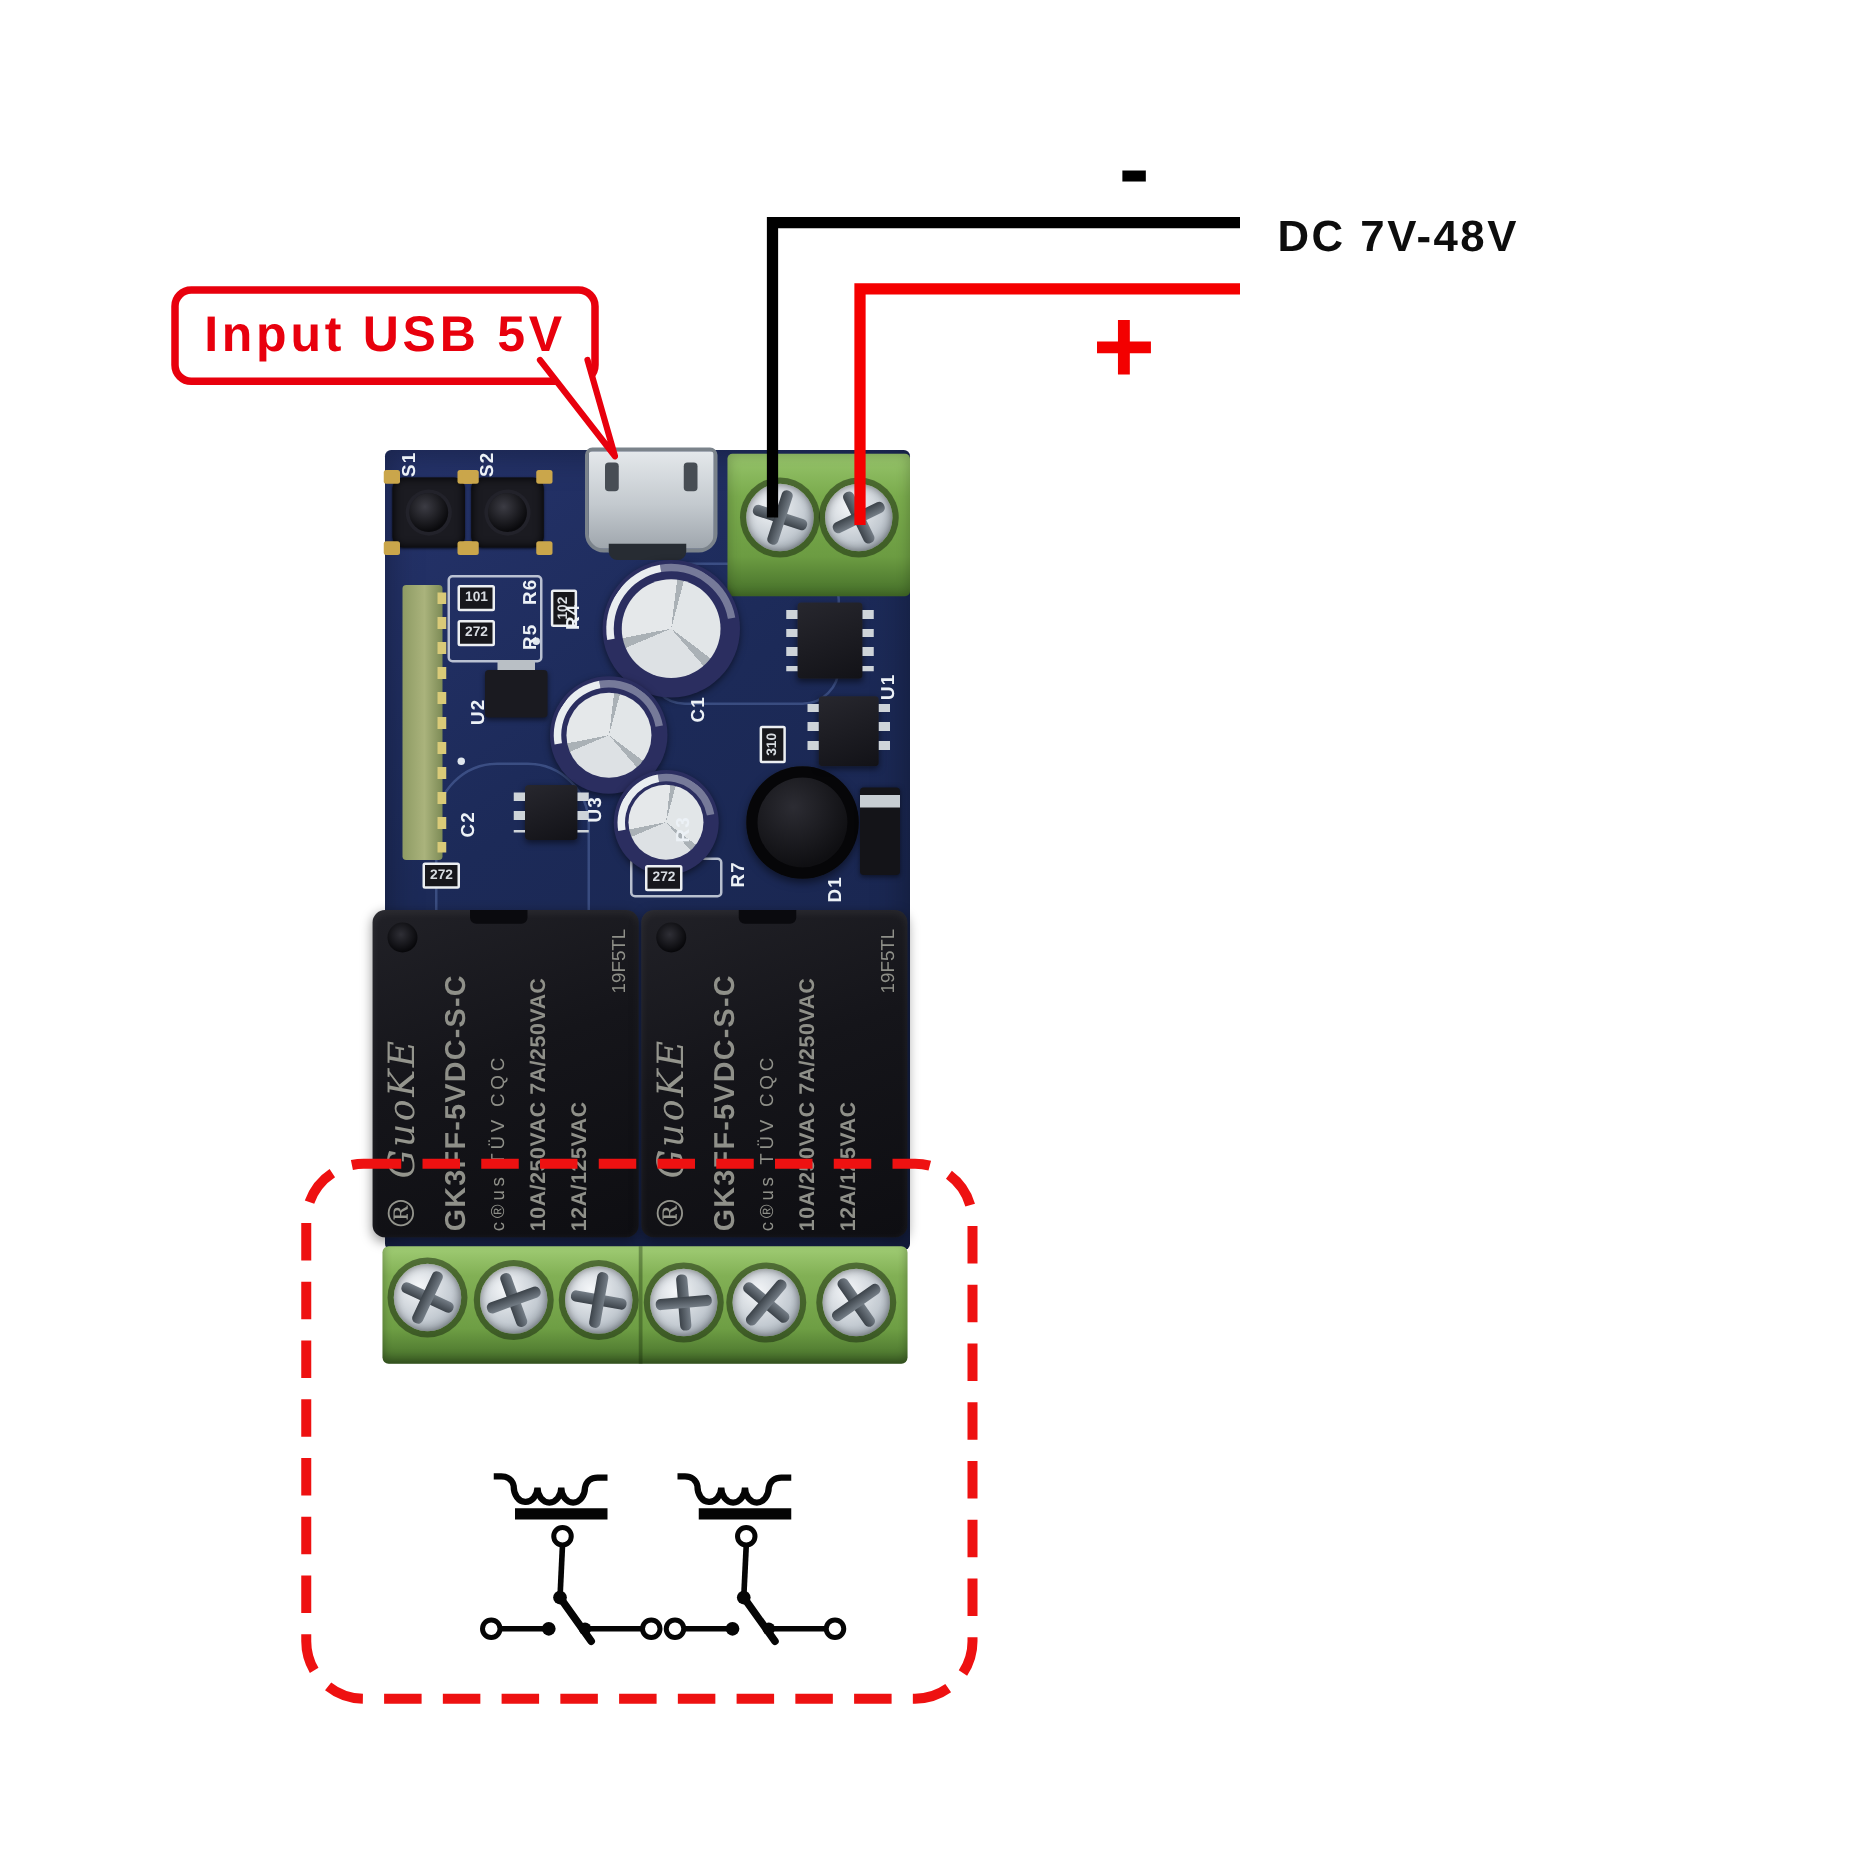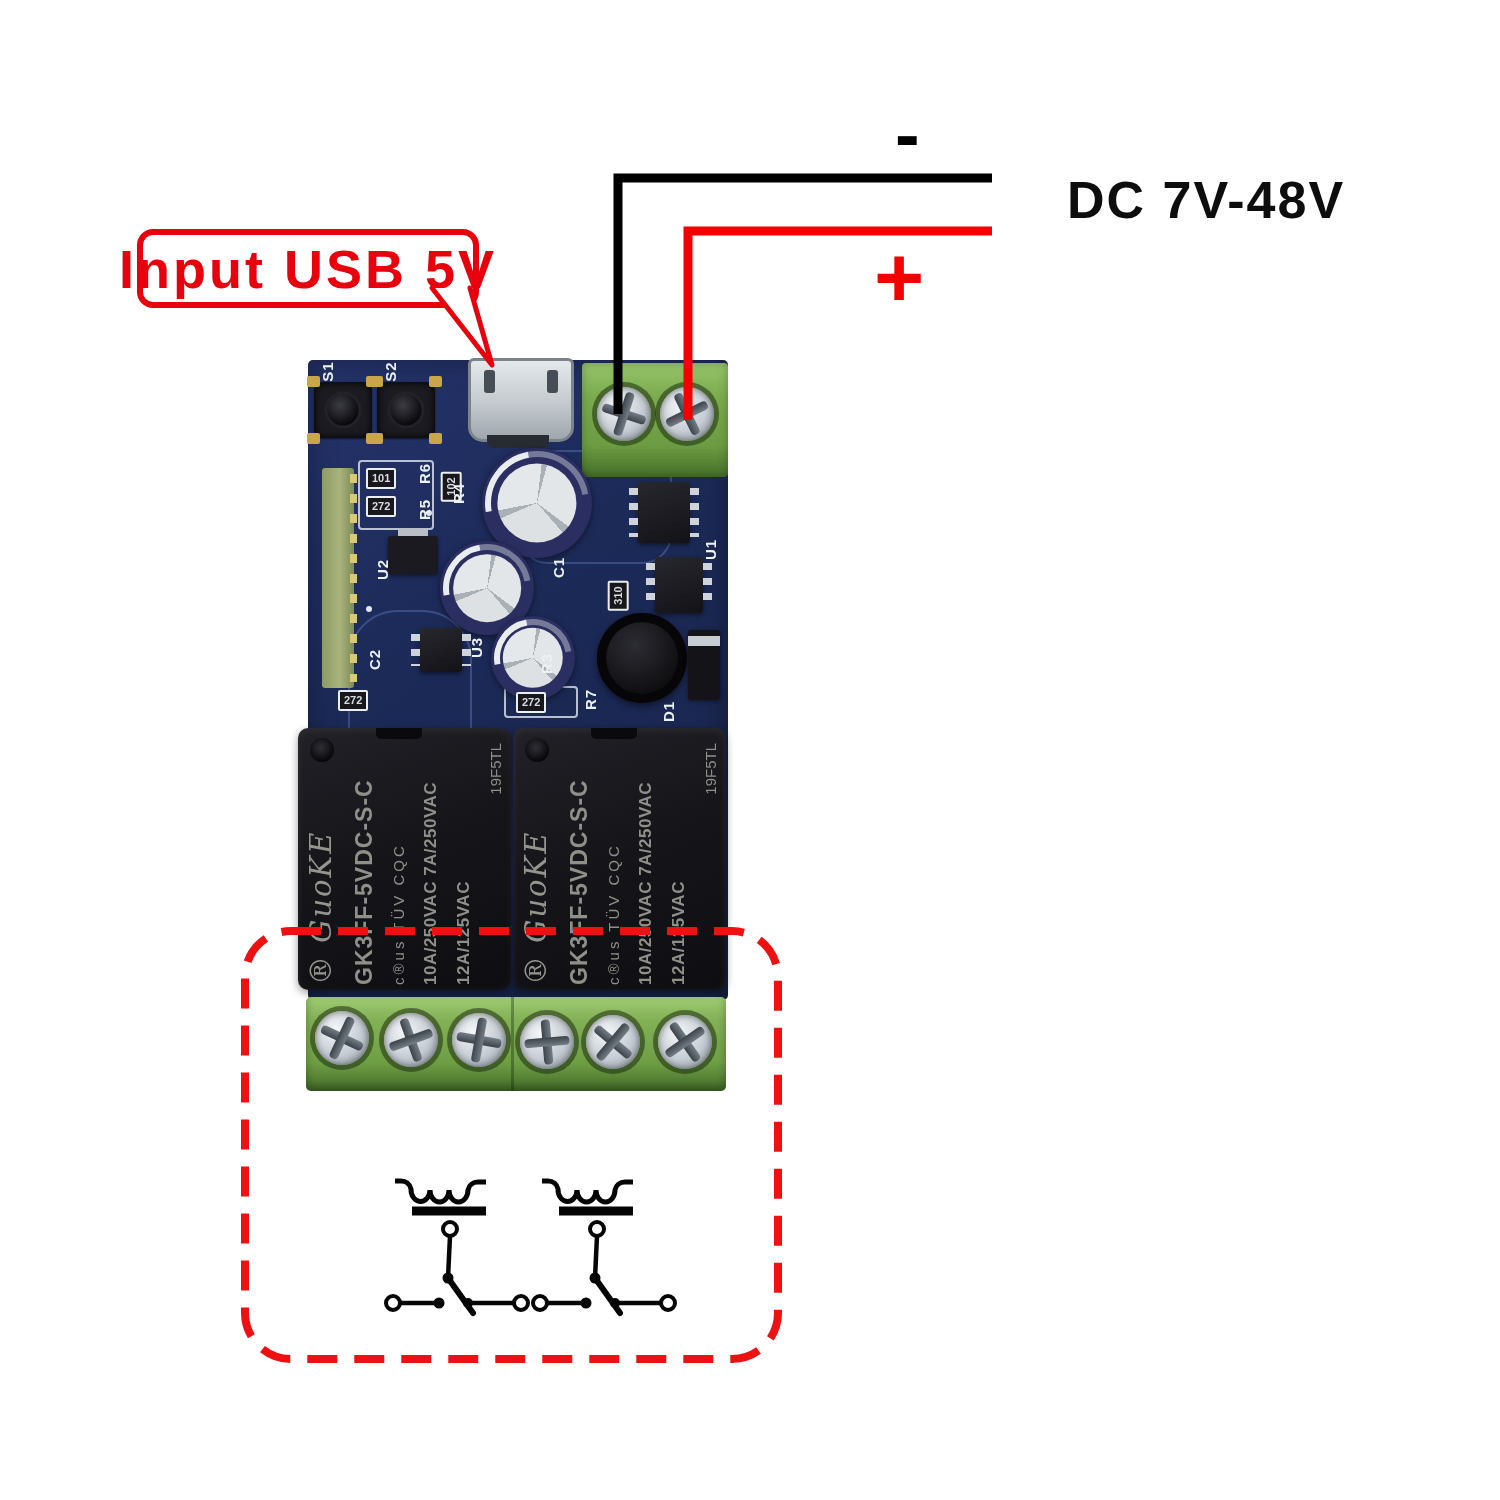--- a/index.html
+++ b/index.html
@@ -3,24 +3,24 @@
 <meta charset="utf-8">
 <style>
   html,body{margin:0;padding:0;background:#ffffff;}
   .canvas{position:relative;width:1500px;height:1500px;background:#ffffff;overflow:hidden;
           font-family:"Liberation Sans",sans-serif;}
 
   
   .callout{position:absolute;left:137px;top:229px;width:330px;height:67px;background:#fff;
            border:6px solid #e8000d;border-radius:16px;display:flex;align-items:center;
            justify-content:center;z-index:4;}
-  .callout-text{color:#e8000d;font-size:54px;font-weight:700;letter-spacing:3px;white-space:nowrap;}
+  .callout-text{color:#e8000d;font-size:40px;font-weight:700;letter-spacing:3px;white-space:nowrap;}
   .minus-label{position:absolute;left:895px;top:98px;font-size:74px;font-weight:900;color:#000;z-index:4;line-height:1;}
   .plus-label{position:absolute;left:874px;top:234px;font-size:86px;font-weight:900;color:#f30000;z-index:4;line-height:1;}
-  .dc-label{position:absolute;left:1067px;top:170px;font-size:52px;font-weight:700;letter-spacing:2px;color:#0d0d0d;z-index:4;white-space:nowrap;}
+  .dc-label{position:absolute;left:1022px;top:170px;font-size:35px;font-weight:700;letter-spacing:2px;color:#0d0d0d;z-index:4;white-space:nowrap;}
 
   
   .pcb{position:absolute;left:308px;top:360px;width:420px;height:640px;border-radius:5px;z-index:1;
        background:linear-gradient(145deg,#25336b 0%,#1c2a58 40%,#18244b 100%);
        box-shadow:inset 0 0 30px rgba(0,0,0,.35);}
   .trace{position:absolute;border:2px solid rgba(130,160,225,.30);border-radius:30px;background:transparent;}
   .vias{position:absolute;left:0;top:0;width:6px;height:6px;border-radius:50%;background:transparent;
         box-shadow:118px 150px 0 #dfe6ee,182px 252px 0 #dfe6ee,262px 176px 0 #dfe6ee,300px 296px 0 #dfe6ee,
                    92px 398px 0 #dfe6ee,330px 420px 0 #dfe6ee,160px 520px 0 #dfe6ee,242px 558px 0 #dfe6ee,
                    368px 518px 0 #dfe6ee,58px 246px 0 #dfe6ee;}

